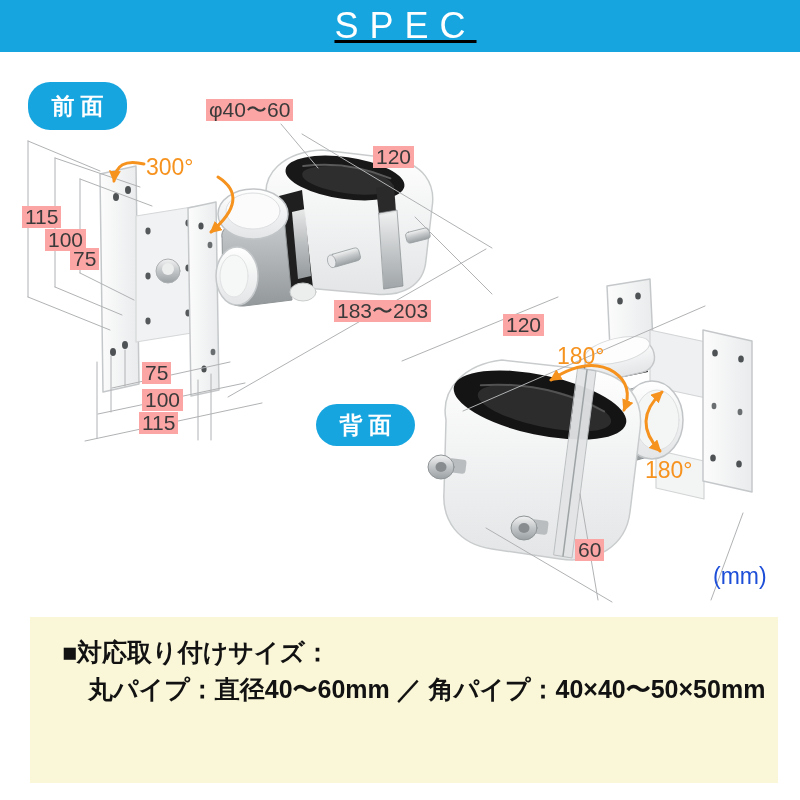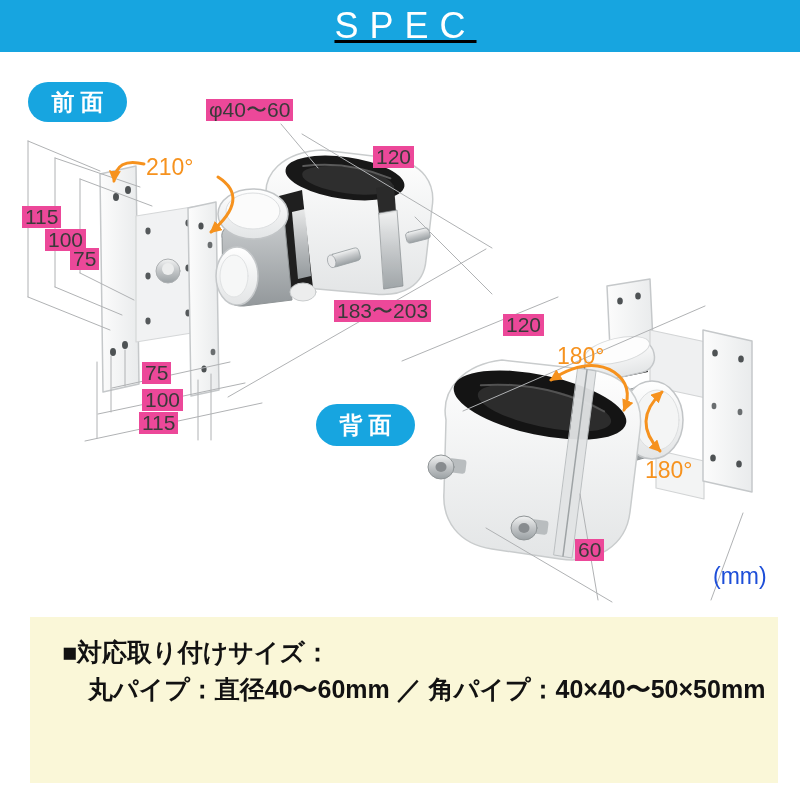--- a/index.html
+++ b/index.html
@@ -16,26 +16,26 @@
   .header-title{
     color:#fff;font-size:36px;letter-spacing:11px;font-weight:400;
     padding-left:11px; 
   }
   .badge{
     position:absolute;z-index:3;
     background:var(--blue,#17a5e0);color:#fff;
     border-radius:22px;display:flex;align-items:center;justify-content:center;
     font-weight:bold;font-size:23px;letter-spacing:6px;padding-left:6px;
   }
-  #badge-front{left:28px;top:82px;width:93px;height:40px;}
+  #badge-front{left:28px;top:82px;width:93px;height:48px;}
   #badge-back{left:316px;top:404px;width:93px;height:42px;}
   .art{position:absolute;left:0;top:0;z-index:1;}
   .dim{
     position:absolute;z-index:2;color:var(--dim,#3a3a3a);
-    font-size:21px;line-height:1.05;background:#ec4899;padding:0 3px;
+    font-size:21px;line-height:1.05;background:#fca5a5;padding:0 3px;
     white-space:nowrap;
   }
   .angle{
     position:absolute;z-index:2;color:var(--orange,#f6921e);
     font-size:23px;line-height:1;background:transparent;white-space:nowrap;
   }
   .unit{
     position:absolute;z-index:2;color:#1d4ed8;font-size:23px;white-space:nowrap;
   }
   .spec-box{
@@ -236,21 +236,21 @@
     <path d="M218,177 Q251,198 211,232" marker-end="url(#oarr)"></path>
     <path d="M551,380 Q588,356 614,372 Q634,386 624,410" marker-start="url(#oarr)" marker-end="url(#oarr)"></path>
     <path d="M662,392 Q631,421 660,451" marker-start="url(#oarr)" marker-end="url(#oarr)"></path>
   </g>
 </svg>
 
 <div class="badge" id="badge-front">前面</div>
 <div class="badge" id="badge-back">背面</div>
 
 <div class="dim" style="left:206px;top:99px;">φ40〜60</div>
-<div class="angle" style="left:146px;top:156px;">210°</div>
+<div class="angle" style="left:146px;top:156px;">300°</div>
 <div class="dim" style="left:373px;top:146px;">120</div>
 <div class="dim" style="left:334px;top:300px;">183〜203</div>
 <div class="dim" style="left:22px;top:206px;">115</div>
 <div class="dim" style="left:45px;top:229px;">100</div>
 <div class="dim" style="left:70px;top:248px;">75</div>
 <div class="dim" style="left:142px;top:362px;">75</div>
 <div class="dim" style="left:142px;top:389px;">100</div>
 <div class="dim" style="left:139px;top:412px;">115</div>
 
 <div class="dim" style="left:503px;top:314px;">120</div>

